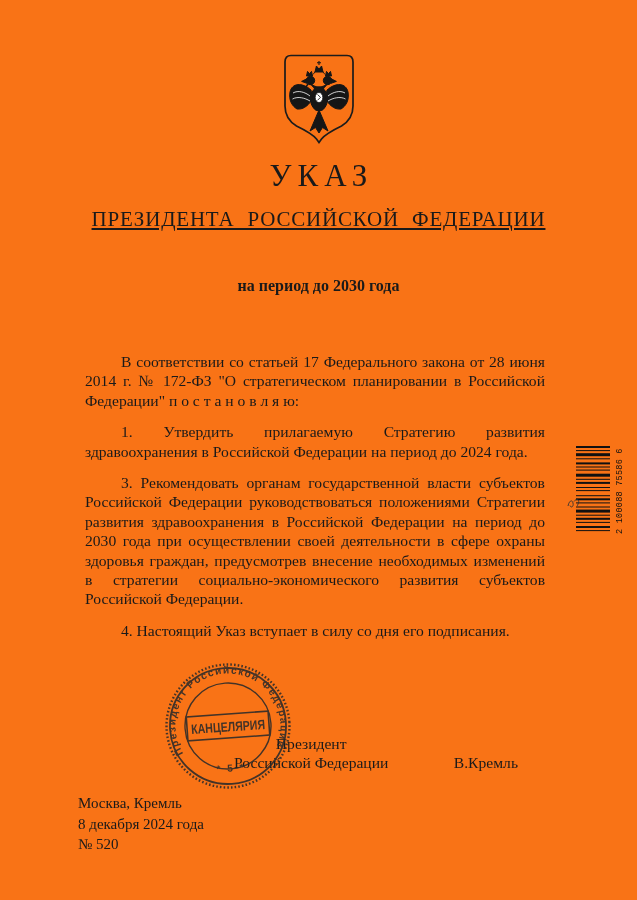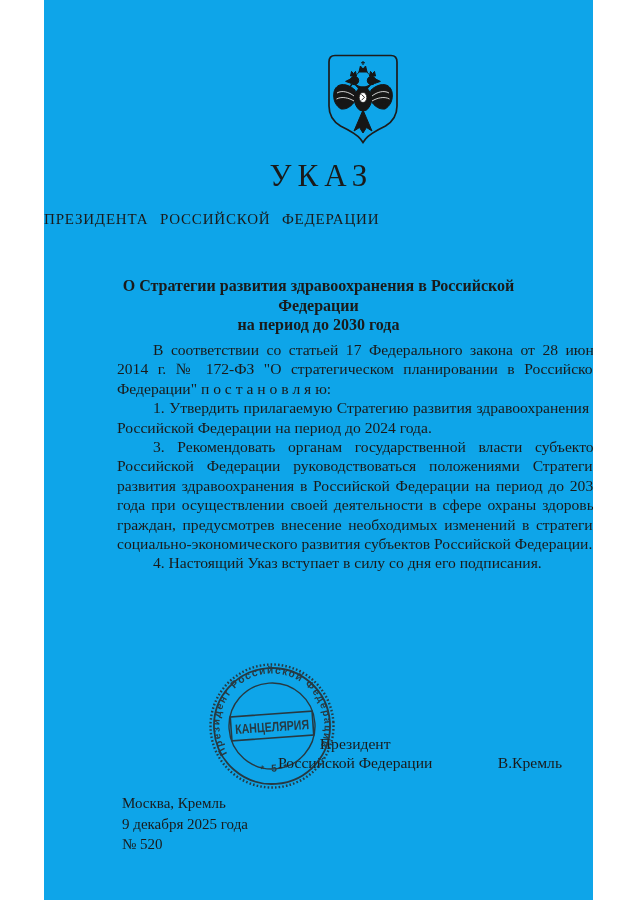--- a/index.html
+++ b/index.html
@@ -1,52 +1,53 @@
 <!DOCTYPE html>
 <html><head>
 <meta charset="utf-8">
 <style>
   html, body { margin: 0; padding: 0; background: #ffffff; }
   .page {
     position: relative;
-    width: 549px; height: 900px;
+    width: 637px; height: 900px;
     margin: 0 auto;
-    background: #0ea5e9;
+    background: #f97316;
     font-family: "Liberation Serif", serif;
     color: #1a1a1a;
     overflow: hidden;
   }
   .emblem {
     position: absolute; left: 277px; top: 52px;
     width: 84px; height: 96px;
   }
   .doc-type {
     position: absolute; left: 0; right: 0; top: 157px;
     margin: 0; text-align: center;
     font-size: 31px; font-weight: 400;
     letter-spacing: 6px; text-indent: 6px;
     line-height: 38px;
   }
   .issuer {
     position: absolute; left: 0; right: 0; top: 206px;
-    text-align: left;
-    font-size: 15px; letter-spacing: 0.8px; word-spacing: 7px;
+    text-align: center;
+    font-size: 21px; letter-spacing: 0.8px; word-spacing: 7px;
     line-height: 26px;
+    text-decoration: underline;
   }
   .title {
     position: absolute; left: 38px; right: 38px; top: 276px;
     text-align: center; font-weight: bold;
     font-size: 16px; line-height: 19.5px;
   }
   .body-text {
     position: absolute; left: 73px; top: 340px; width: 484px;
     font-size: 15.6px; line-height: 19.4px;
     text-align: justify;
   }
-  .body-text p { margin: 0; text-indent: 36px; }
+  .body-text p { margin: 12px; text-indent: 36px; }
   .signature {
     position: absolute; left: 234px; top: 734px; width: 284px;
     display: flex; justify-content: space-between; align-items: flex-end;
     font-size: 15.6px; line-height: 19.2px;
   }
   .sig-title { text-align: center; }
   .stamp {
     position: absolute; left: 157px; top: 655px;
     width: 142px; height: 142px;
     opacity: 0.88;
@@ -93,21 +94,20 @@
       </g>
       <ellipse cx="42" cy="45.5" rx="3.8" ry="5" fill="#ffffff" stroke="#1c1c1c" stroke-width="0.8"></ellipse>
       <path d="M40.5,42.5 l3,2.8 l-3,3" fill="none" stroke="#1c1c1c" stroke-width="0.9"></path>
     </svg>
   </div>
 
   <h1 class="doc-type">УКАЗ</h1>
   <div class="issuer">ПРЕЗИДЕНТА РОССИЙСКОЙ ФЕДЕРАЦИИ</div>
 
   <div class="title">
-    <div>О Стратегии развития здравоохранения в Российской Федерации</div>
     <div>на период до 2030 года</div>
   </div>
 
   <div class="body-text">
     <p>В соответствии со статьей 17 Федерального закона от 28 июня 2014 г. № 172-ФЗ "О стратегическом планировании в Российской Федерации" п о с т а н о в л я ю:</p>
     <p>1. Утвердить прилагаемую Стратегию развития здравоохранения в Российской Федерации на период до 2024 года.</p>
     <p>3. Рекомендовать органам государственной власти субъектов Российской Федерации руководствоваться положениями Стратегии развития здравоохранения в Российской Федерации на период до 2030 года при осуществлении своей деятельности в сфере охраны здоровья граждан, предусмотрев внесение необходимых изменений в стратегии социально-экономического развития субъектов Российской Федерации.</p>
     <p>4. Настоящий Указ вступает в силу со дня его подписания.</p>
   </div>
 
@@ -131,21 +131,21 @@
         </text>
         <rect x="30" y="59" width="82" height="24" stroke-width="1.6"></rect>
         <text x="71" y="76.5" text-anchor="middle" font-family="Liberation Sans" ,="" sans-serif="" font-size="13.5" font-weight="bold" fill="#2b2b2b" stroke="none" textLength="74" lengthAdjust="spacingAndGlyphs">КАНЦЕЛЯРИЯ</text>
         <text x="71" y="116.5" text-anchor="middle" font-family="Liberation Sans" ,="" sans-serif="" font-size="10" font-weight="bold" letter-spacing="2" fill="#2b2b2b" stroke="none">* 5 *</text>
       </g>
     </svg>
   </div>
 
   <div class="footer">
     <div>Москва, Кремль</div>
-    <div>9 декабря 2025 года</div>
+    <div>8 декабря 2024 года</div>
     <div>№ 520</div>
   </div>
 
   <div class="barcode">
     <svg viewBox="0 0 64 98" width="64" height="98">
       <g id="barcode-bars" fill="#111111">
           <rect x="12" y="5.0" width="34" height="2.0"></rect>
           <rect x="12" y="9.1" width="34" height="1.0"></rect>
           <rect x="12" y="12.2" width="34" height="3.0"></rect>
           <rect x="12" y="17.3" width="34" height="1.0"></rect>

